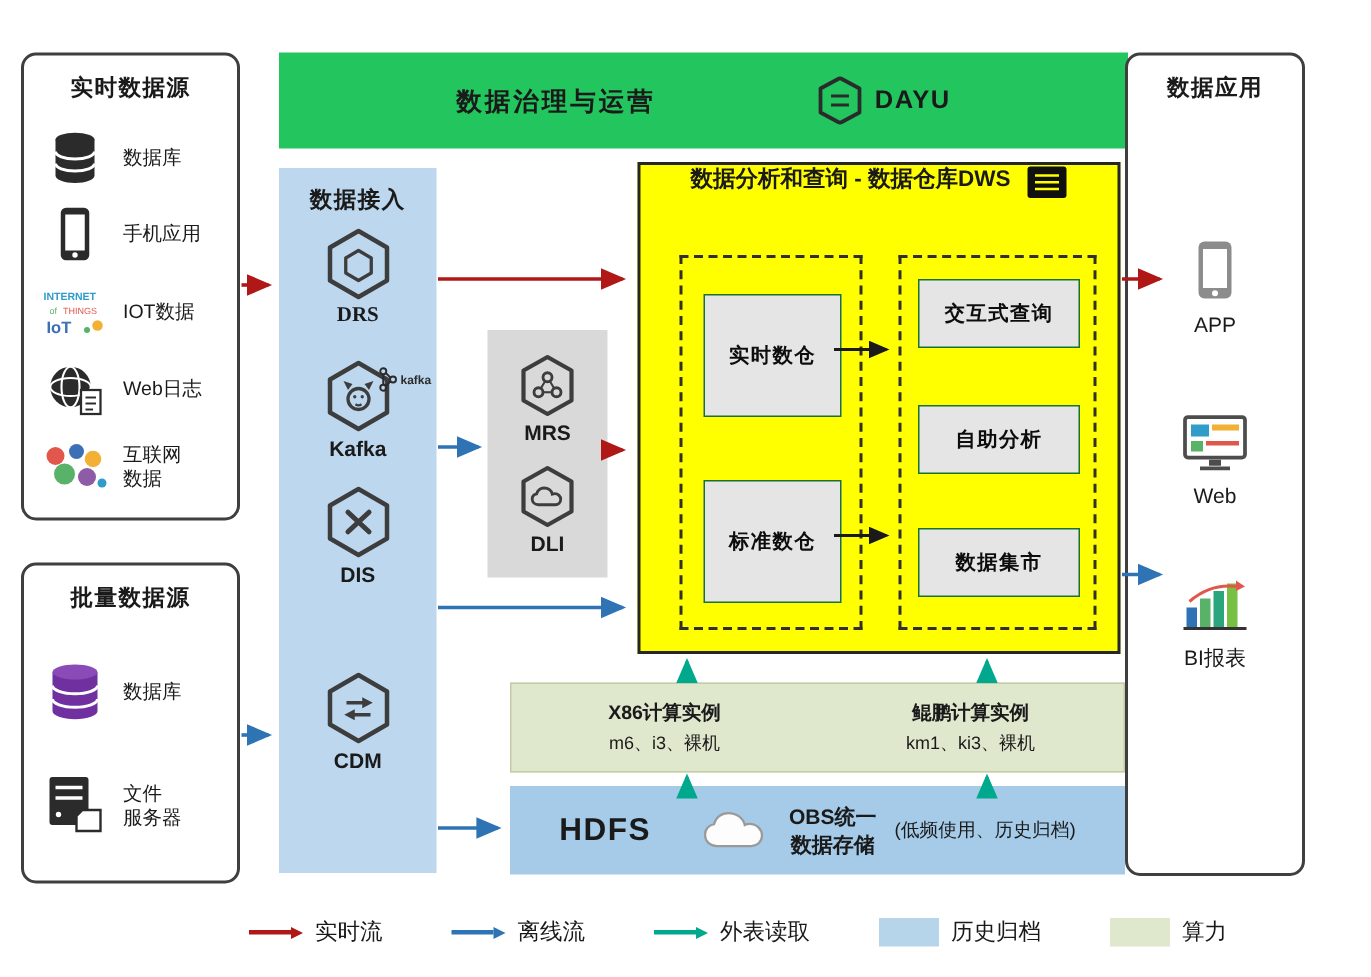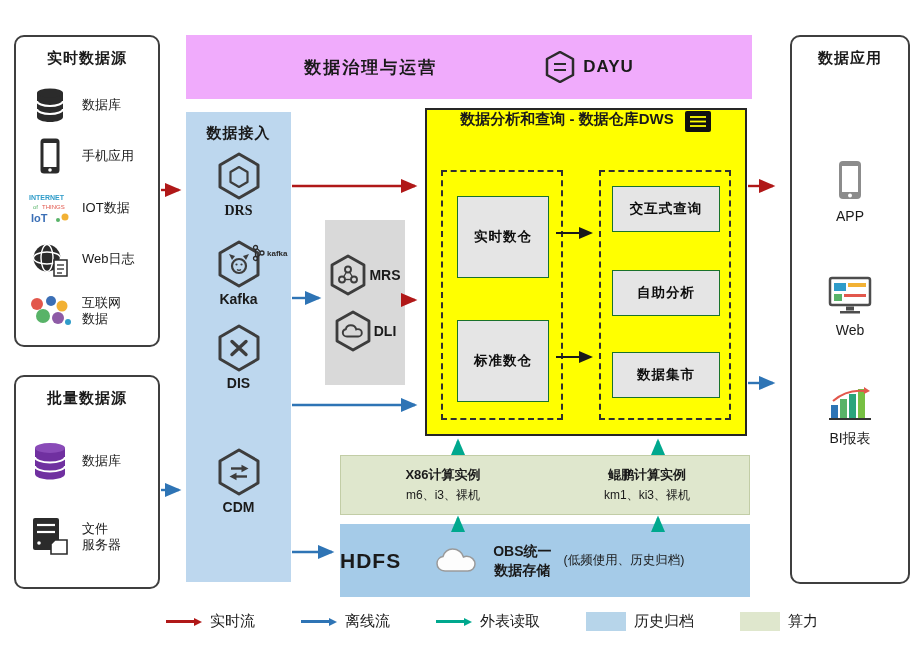--- a/index.html
+++ b/index.html
@@ -5,29 +5,29 @@
   * { margin:0; padding:0; box-sizing:border-box; }
   body { background:#ffffff; }
   #canvas {
     position:relative; width:914px; height:651px; background:#ffffff;
     font-family:"Liberation Sans","DejaVu Sans",sans-serif; color:#1a1a1a; overflow:hidden;
   }
   .overlay { position:absolute; left:0; top:0; z-index:50; pointer-events:none; }
 
   
   .banner { position:absolute; left:186px; top:35px; width:566px; height:64px;
-    background:#f0abfc; display:flex; align-items:center; justify-content:center; gap:108px; }
+    background:#22c55e; display:flex; align-items:center; justify-content:center; gap:108px; }
   .banner-title { font-size:17px; font-weight:bold; letter-spacing:2px; }
   .dayu { display:flex; align-items:center; gap:8px; font-weight:bold; font-size:17px; letter-spacing:1px; }
 
   
   .panel { position:absolute; background:#fff; border:2px solid #3f3f3f; border-radius:10px; }
   .realtime { left:14px; top:35px; width:146px; height:312px; }
   .batch    { left:14px; top:375px; width:146px; height:214px; }
-  .apps     { left:790px; top:35px; width:120px; height:549px; }
+  .apps     { left:750px; top:35px; width:120px; height:549px; }
   .box-title { text-align:center; font-weight:bold; font-size:15px; padding-top:12px; letter-spacing:1px; }
   .src-items { position:absolute; left:0; right:0; top:42px; bottom:8px; display:flex; flex-direction:column; }
   .batch .src-items { top:46px; bottom:12px; }
   .src-item { flex:1; display:flex; align-items:center; gap:8px; padding-left:10px; }
   .src-item .ic { width:48px; display:flex; justify-content:center; flex:0 0 48px; }
   .src-label { font-size:13px; line-height:1.25; white-space:pre-line; }
 
   
   .ingest { position:absolute; left:186px; top:112px; width:105px; height:470px; background:#bdd7ee; }
   .ingest-title { text-align:center; font-weight:bold; font-size:15px; padding-top:12px; letter-spacing:1px; }
@@ -36,46 +36,46 @@
   .svc-drs   { top:40px;font-family:Liberation Serif, serif; }
   .svc-kafka { top:128px; }
   .svc-dis   { top:212px; }
   .svc-cdm   { top:336px; }
   .kafka-extra { position:absolute; left:66px; top:4px; display:flex; align-items:center; gap:2px; }
   .kafka-word { font-size:8px; font-weight:bold; color:#2b2b2b; }
 
   
   .gray-box { position:absolute; left:325px; top:220px; width:80px; height:165px; background:#d9d9d9;
     display:flex; flex-direction:column; align-items:center; justify-content:center; gap:14px; }
-  .gsvc { display:flex; flex-direction:row; align-items:center; gap:2px; }
+  .gsvc { display:flex; flex-direction:column; align-items:center; gap:2px; }
   .gsvc-label { font-weight:bold; font-size:14px; }
 
   
   .dws { position:absolute; left:425px; top:108px; width:322px; height:328px; background:#ffff00; border:2.5px solid #262626; }
   .dws-title { display:flex; align-items:flex-start; justify-content:center; gap:10px; font-weight:bold; font-size:15px; }
   .dashed { position:absolute; border:2px dashed #303030; }
-  .dashed-left  { left:14px;  top:60px; width:122px; height:250px; }
+  .dashed-left  { left:26px;  top:60px; width:122px; height:250px; }
   .dashed-right { left:172px; top:60px; width:132px; height:250px; }
   .gbox { position:absolute; background:#e5e5e5; border:1.5px solid #19722b;
     display:flex; align-items:center; justify-content:center; font-weight:bold; font-size:13.5px; color:#0d0d0d; letter-spacing:1px; }
   .gbox-l1 { left:14px; top:24px;  width:92px;  height:82px; }
   .gbox-l2 { left:14px; top:148px; width:92px;  height:82px; }
   .gbox-r1 { left:11px; top:14px;  width:108px; height:46px; }
   .gbox-r2 { left:11px; top:98px;  width:108px; height:46px; }
   .gbox-r3 { left:11px; top:180px; width:108px; height:46px; }
 
   
   .instances { position:absolute; left:340px; top:455px; width:410px; height:60px; background:#dfe7cd; border:1px solid #c2cda6; display:flex; }
   .inst { flex:1; display:flex; flex-direction:column; align-items:center; justify-content:center; }
   .inst-title { font-weight:bold; font-size:13px; }
   .inst-sub { font-size:12px; margin-top:3px; }
 
   
-  .hdfs { position:absolute; left:340px; top:524px; width:410px; height:73px; background:#a5cbe8;
-    display:flex; align-items:center; gap:12px; }
+  .hdfs { position:absolute; left:340px; top:524px; width:410px; height:59px; background:#a5cbe8;
+    display:flex; align-items:center; justify-content:center; gap:12px; }
   .hdfs-name { font-weight:bold; font-size:21px; letter-spacing:1px; margin-right:22px; }
   .obs-text { font-weight:bold; font-size:14px; line-height:1.3; text-align:center; }
   .obs-line { display:block; }
   .hdfs-note { font-size:12.5px; }
 
   
   .app-item { position:absolute; left:0; width:100%; display:flex; flex-direction:column; align-items:center; gap:7px; }
   .app-1 { top:122px; } .app-2 { top:238px; } .app-3 { top:348px; }
   .app-label { font-size:14px; }
 

